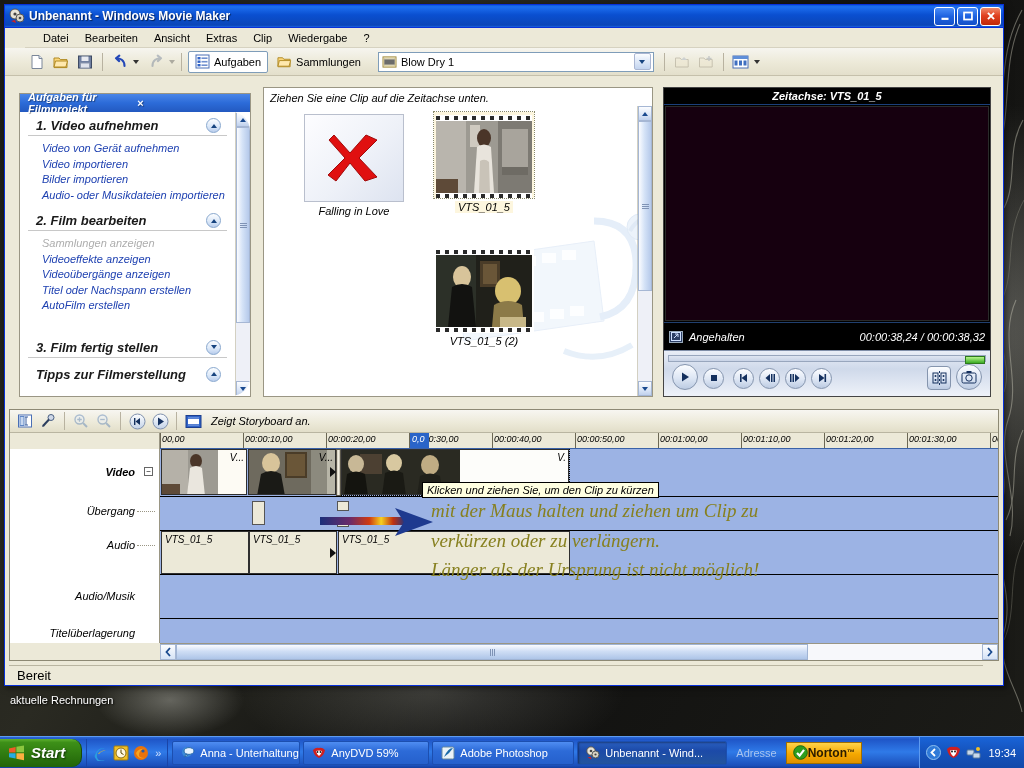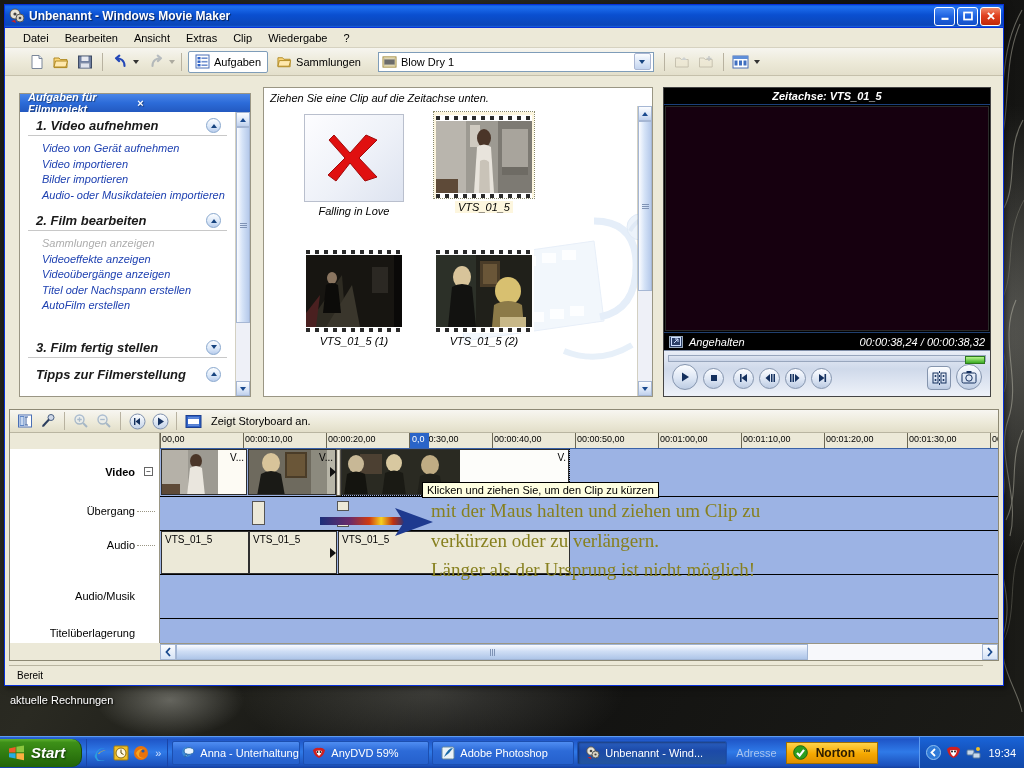--- a/index.html
+++ b/index.html
@@ -54,21 +54,21 @@
     width:21px; height:19px; border:1px solid #fff; border-radius:3px;
     display:flex; align-items:center; justify-content:center;
     color:#fff; font-family:"Liberation Sans", sans-serif; font-size:10px;
     background:linear-gradient(180deg,#4a8df8 0%,#1e62e0 50%,#1550c8 100%);
   }
   .winbtn.close { background:linear-gradient(180deg,#f08a6a 0%,#e04020 45%,#c02808 100%); }
 
   
   #menubar {
     height:20px; background:#ece9d8; display:flex; align-items:center;
-    padding-left:10px; border-bottom:1px solid #d6d2c0;
+    padding-left:10px; border-bottom:1px solid #d6d2c0;margin-left:20px;
   }
   #menubar .mi { padding:2px 8px; color:#000; font-size:11px; }
 
   
   #toolbar {
     height:28px; background:linear-gradient(180deg,#f6f5ef 0%,#ece9d8 55%,#e3dfcb 100%);
     display:flex; align-items:center; padding:0 21px; gap:2px;
     border-bottom:1px solid #c5c0ab;
   }
   .tb-sep { width:1px; height:18px; background:#b8b2a0; margin:0 4px; }
@@ -103,21 +103,21 @@
     width:232px; flex:none; background:#fff; border-right:1px solid #9a9684;
     display:flex; flex-direction:column; margin:16px 0 0 14px; height:304px;
     border:1px solid #9a9684;
   }
   #tp-head {
     height:18px; background:linear-gradient(180deg,#4a86e8 0%,#2c6bd8 50%,#2359c0 100%);
     color:#fff; font-weight:bold; font-size:11px; display:flex; align-items:center;
     padding:0 4px 0 8px;
   }
   #tp-head span { flex:1; text-shadow:1px 1px 1px rgba(0,0,0,.4); }
-  #tp-body { flex:1; display:flex; overflow:hidden; background:#fff; }
+  #tp-body { flex:1; display:flex; overflow:hidden; background:#fff;border-radius:19px; }
   #tp-list { flex:1; padding:3px 0 0 0; overflow:hidden; }
   .tp-sec {
     display:flex; align-items:center; padding:3px 6px 2px 8px; gap:6px;
     border-bottom:1px solid #c8c8c8; margin:0 8px 0 8px;
   }
   .tp-sec .t { flex:1; font-size:13px; font-weight:bold; color:#1a1a1a; }
   .chev {
     width:15px;height:15px;border-radius:50%;flex:none;
     background:linear-gradient(180deg,#fdfeff 0%,#dae7f8 60%,#b9cdec 100%);
     border:1px solid #89a8ce; display:flex;align-items:center;justify-content:center;
@@ -192,21 +192,21 @@
   #monitor {
     width:328px; flex:none; margin:10px 12px 0 10px; height:310px;
     background:#000; border:1px solid #444; display:flex; flex-direction:column;
   }
   #mon-title {
     height:17px; background:#000; color:#fff; font-size:11px; font-weight:bold;
     display:flex;align-items:center;justify-content:center; border-bottom:1px solid #1b3f7a;
   }
   #mon-video { flex:1; background:#16000f; border:1px solid #2a2a2a; margin:1px; }
   #mon-status {
-    height:18px; background:#000; display:flex; align-items:center; gap:6px; padding:0 5px;
+    height:28px; background:#000; display:flex; align-items:center; gap:6px; padding:0 5px;
     color:#fff; font-size:11px; border-top:1px solid #203f6e;
   }
   #mon-status .sbadge {
     width:14px;height:12px;border:1px solid #9ab;background:#2c3f66;
     display:flex;align-items:center;justify-content:center; flex:none;
   }
   #mon-status .stext{flex:1;}
   #mon-ctrl {
     height:46px; background:linear-gradient(180deg,#e9eef7 0%,#cfd9ea 40%,#eef2f9 100%);
     border-top:1px solid #7f8ea8; position:relative;
@@ -222,21 +222,21 @@
     border:1px solid #8595ae; display:flex;align-items:center;justify-content:center;
     margin-top:9px;
   }
   .pbtn.big { width:26px;height:26px; margin-top:7px; }
   .pbtn.sq { border-radius:4px; width:24px;height:24px; margin-top:8px; }
   .spacer { flex:1; }
 
   
   #timeline {
     position:absolute; left:4px; top:404px; right:4px; height:252px;
-    border:1px solid #8d8974; background:#ece9d8; display:flex; flex-direction:column;
+    border:1px solid #8d8974; background:#ece9d8; display:flex; flex-direction:column;font-style:italic;
   }
   #tl-toolbar { height:22px; display:flex; align-items:center; padding:0 4px; gap:1px;
     background:linear-gradient(180deg,#f7f6f1 0%,#ece9d8 60%,#e2dec9 100%); }
   #tl-toolbar .lbl { font-size:11px; color:#000; margin-left:6px; }
   #tl-main { flex:1; display:flex; flex-direction:column; background:#fff; position:relative;
     border-top:1px solid #b9b5a1; }
   #tl-ruler-row { height:16px; display:flex; background:#ece9d8; }
   #tl-ruler-pad { width:150px; flex:none; border-right:1px solid #9a9684; background:#ece9d8;}
   #tl-ruler { flex:1; position:relative; overflow:hidden;
      background:#ece9d8; border-bottom:1px solid #3a62a8; }
@@ -293,21 +293,21 @@
   .anno-text {
     position:absolute; font-family:"Liberation Serif", serif; font-size:19px;
     color:#87801f; white-space:nowrap; z-index:35;
   }
   #arrow-anno { position:absolute; z-index:38; }
 
   
   #statusbar {
     position:absolute; left:4px; right:20px; bottom:0; height:20px;
     background:#ece9d8; border-top:1px solid #b9b5a1;
-    display:flex; align-items:center; padding-left:8px; font-size:10px; color:#000;
+    display:flex; align-items:center; padding-left:8px; font-size:13px; color:#000;
   }
 
   
   #taskbar {
     position:absolute; left:0; bottom:0; width:1024px; height:32px;
     background:linear-gradient(180deg,#2b67d8 0%,#1f56c8 8%,#2f7ae8 48%,#1b50bb 92%,#143f9e 100%);
     border-top:1px solid #5e9bf0; display:flex; align-items:center;
   }
   #startbtn {
     height:28px; margin:2px 4px 2px 0; padding:0 16px 0 8px;
@@ -327,21 +327,21 @@
     height:24px; display:flex; align-items:center; gap:5px; padding:0 8px;
     background:linear-gradient(180deg,#4f8df2 0%,#2d6bd8 40%,#2560cc 100%);
     border:1px solid #1c4fb0; border-radius:2px; color:#fff; font-size:11px;
     max-width:166px; white-space:nowrap; overflow:hidden;
   }
   .tbitem.active { background:linear-gradient(180deg,#2a5fc0 0%,#1c4aa8 40%,#23559e 100%);
      box-shadow:inset 1px 1px 2px rgba(0,0,0,.35); }
   .tbitem .ti-ico { width:14px;height:14px; flex:none; }
   .adresse { color:#a8c4ef; font-size:11px; padding:0 6px; }
   #nortonbadge {
-    height:22px; display:flex; align-items:center; gap:8px; padding:8px 6px;
+    height:22px; display:flex; align-items:center; gap:0; padding:8px 6px;
     background:linear-gradient(180deg,#ffd34a 0%,#f5a800 55%,#e09100 100%);
     border:1px solid #a06e00; color:#2a1a00; font-size:12px; font-weight:bold;
   }
   #tray {
     height:32px; display:flex; align-items:center; gap:5px; padding:0 8px 0 6px;
     background:linear-gradient(180deg,#1a64d8 0%,#1555c0 40%,#1148a8 100%);
     border-left:1px solid #5e9bf0; color:#fff; font-size:11px;
   }
   .tray-ico { width:15px;height:15px; }
   #clock { color:#fff; font-size:11px; margin-left:2px; }
@@ -624,39 +624,20 @@
                     <path d="M41 26 q7 -5 14 0 l3 46 h-20z" fill="#e8e4dc"></path>
                     <path d="M44 40 q5 -3 9 1 l1 31 h-11z" fill="#c9c3b8"></path>
                     <rect x="0" y="58" width="22" height="14" fill="#5e4a38"></rect>
                   </svg>
                 </div>
                 <div class="sprock"></div>
               </div>
               <div class="lbl">VTS_01_5</div>
             </div>
 
-            <div class="clip" style="left:20px; top:140px;">
-              <div class="frame">
-                <div class="sprock"></div>
-                <div class="pic">
-                  <svg width="96" height="72" viewBox="0 0 96 72">
-                    <rect width="96" height="72" fill="#171511"></rect>
-                    <path d="M0 72 L36 20 L40 72z" fill="#2e2b22"></path>
-                    <path d="M20 72 L46 30 L54 72z" fill="#3a362c"></path>
-                    <ellipse cx="26" cy="23" rx="5" ry="6" fill="#8a7560"></ellipse>
-                    <path d="M20 30 q6 -4 12 0 l3 28 h-18z" fill="#0c0b09"></path>
-                    <rect x="66" y="12" width="16" height="26" fill="#2b2823"></rect>
-                    <rect x="88" y="0" width="8" height="72" fill="#0a0908"></rect>
-                    <path d="M0 58 L14 40 L10 72 L0 72z" fill="#4a2020"></path>
-                  </svg>
-                </div>
-                <div class="sprock"></div>
-              </div>
-              <div class="lbl">VTS_01_5 (1)</div>
-            </div>
 
             <div class="clip" style="left:150px; top:140px;">
               <div class="frame">
                 <div class="sprock"></div>
                 <div class="pic">
                   <svg width="96" height="72" viewBox="0 0 96 72">
                     <rect width="96" height="72" fill="#20201a"></rect>
                     <rect x="0" y="0" width="40" height="72" fill="#2c3028"></rect>
                     <rect x="44" y="6" width="20" height="26" fill="#4a3c28"></rect>
                     <rect x="47" y="9" width="14" height="20" fill="#6a5638"></rect>

